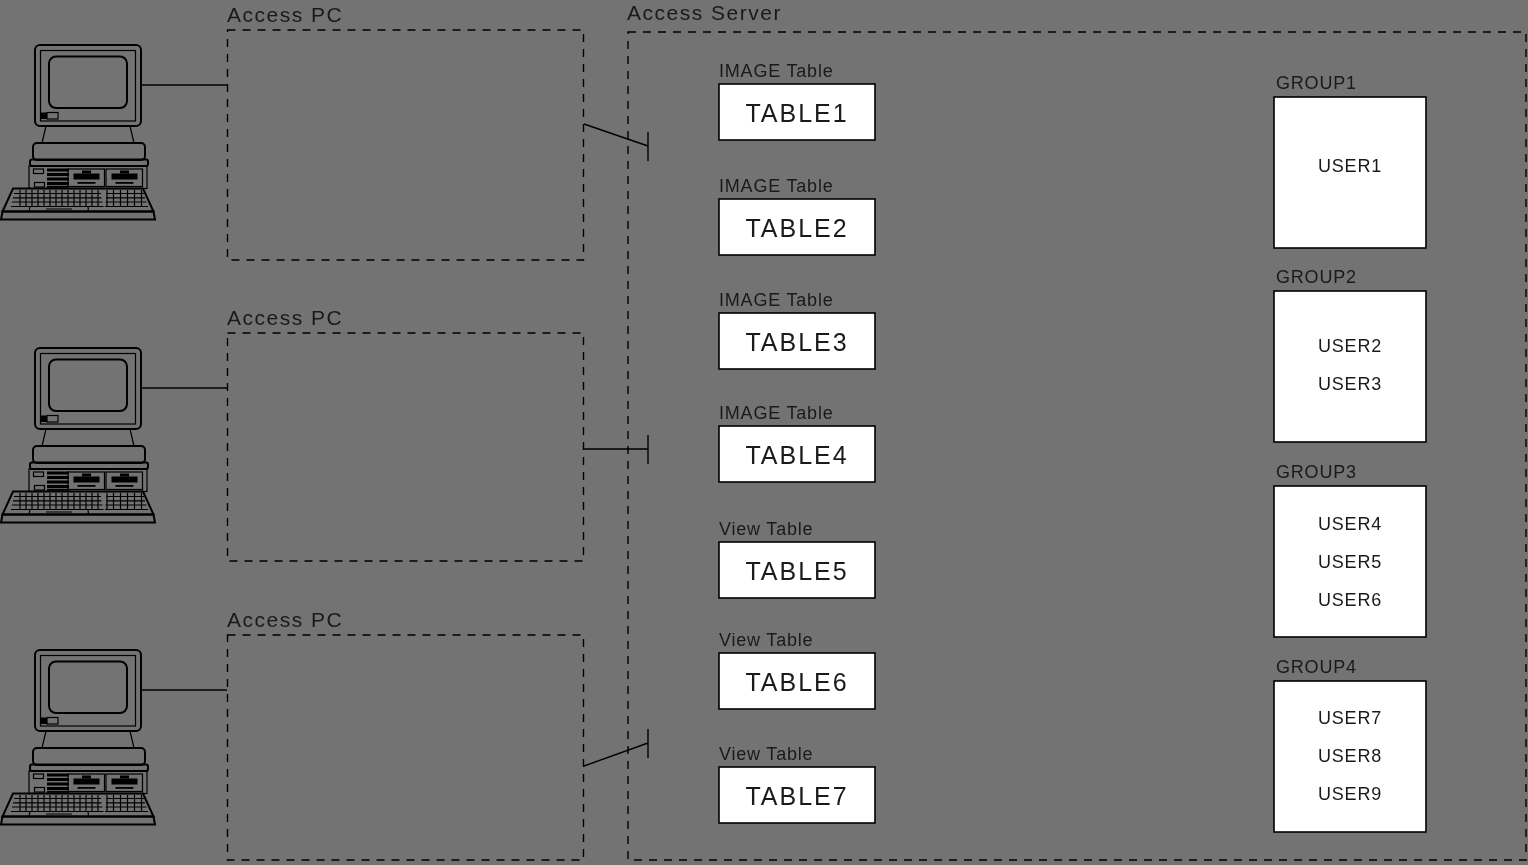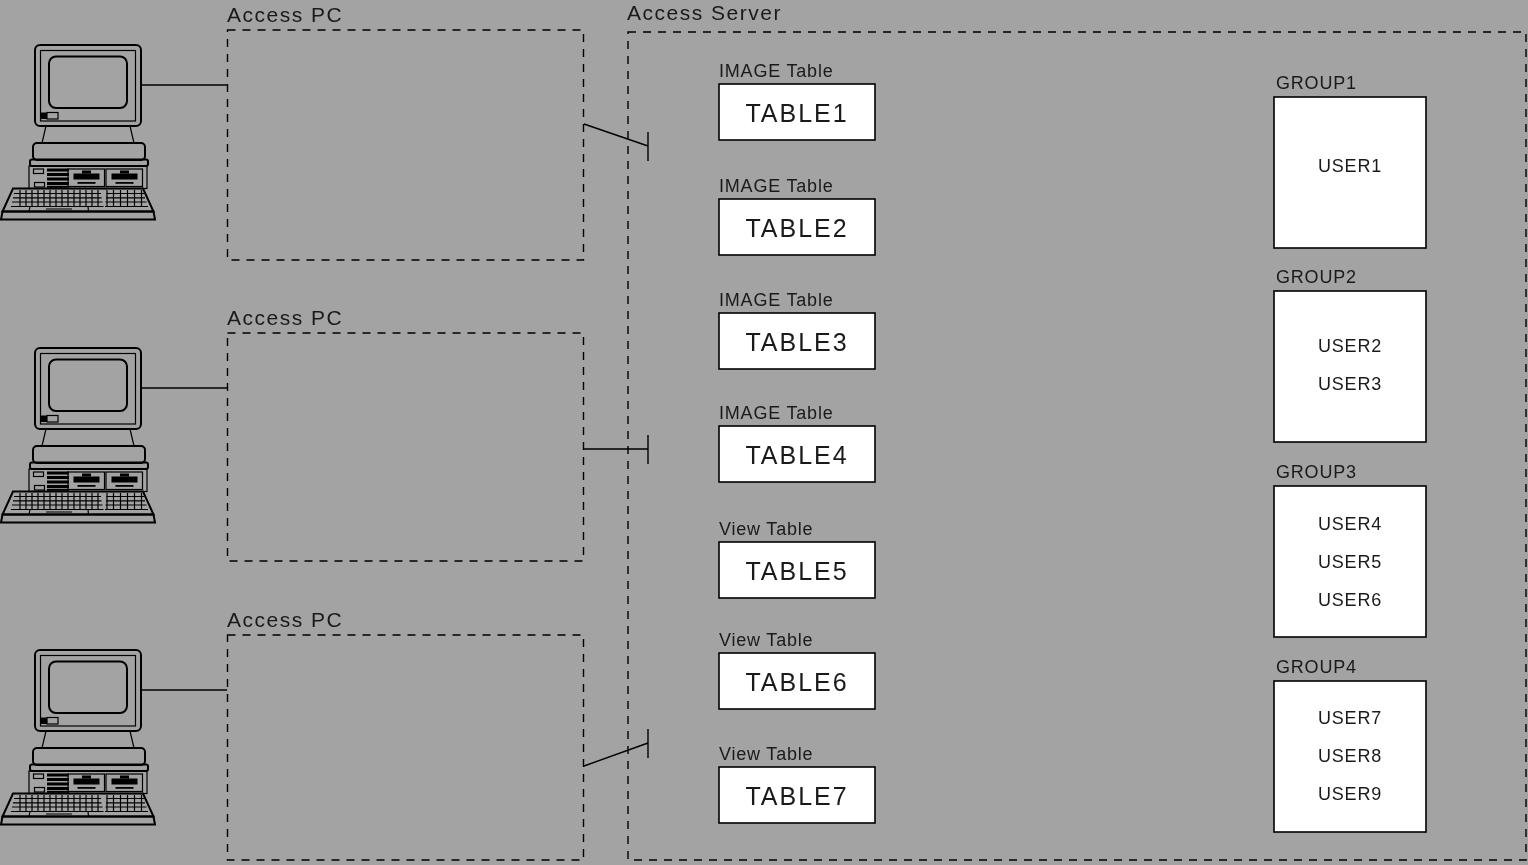--- a/index.html
+++ b/index.html
@@ -4,21 +4,21 @@
 <style>
   html, body {
     margin: 0;
     padding: 0;
     background: #ffffff;
   }
   .stage {
     position: relative;
     width: 1528px;
     height: 865px;
-    background: #a3a3a3;
+    background: #737373;
     font-family: "Liberation Sans", sans-serif;
   }
   svg { display: block; }
 
   
   .section-title {
     font-family: "Liberation Sans", sans-serif;
     font-size: 21px;
     letter-spacing: 1.5px;
     fill: #1a1a1a;

